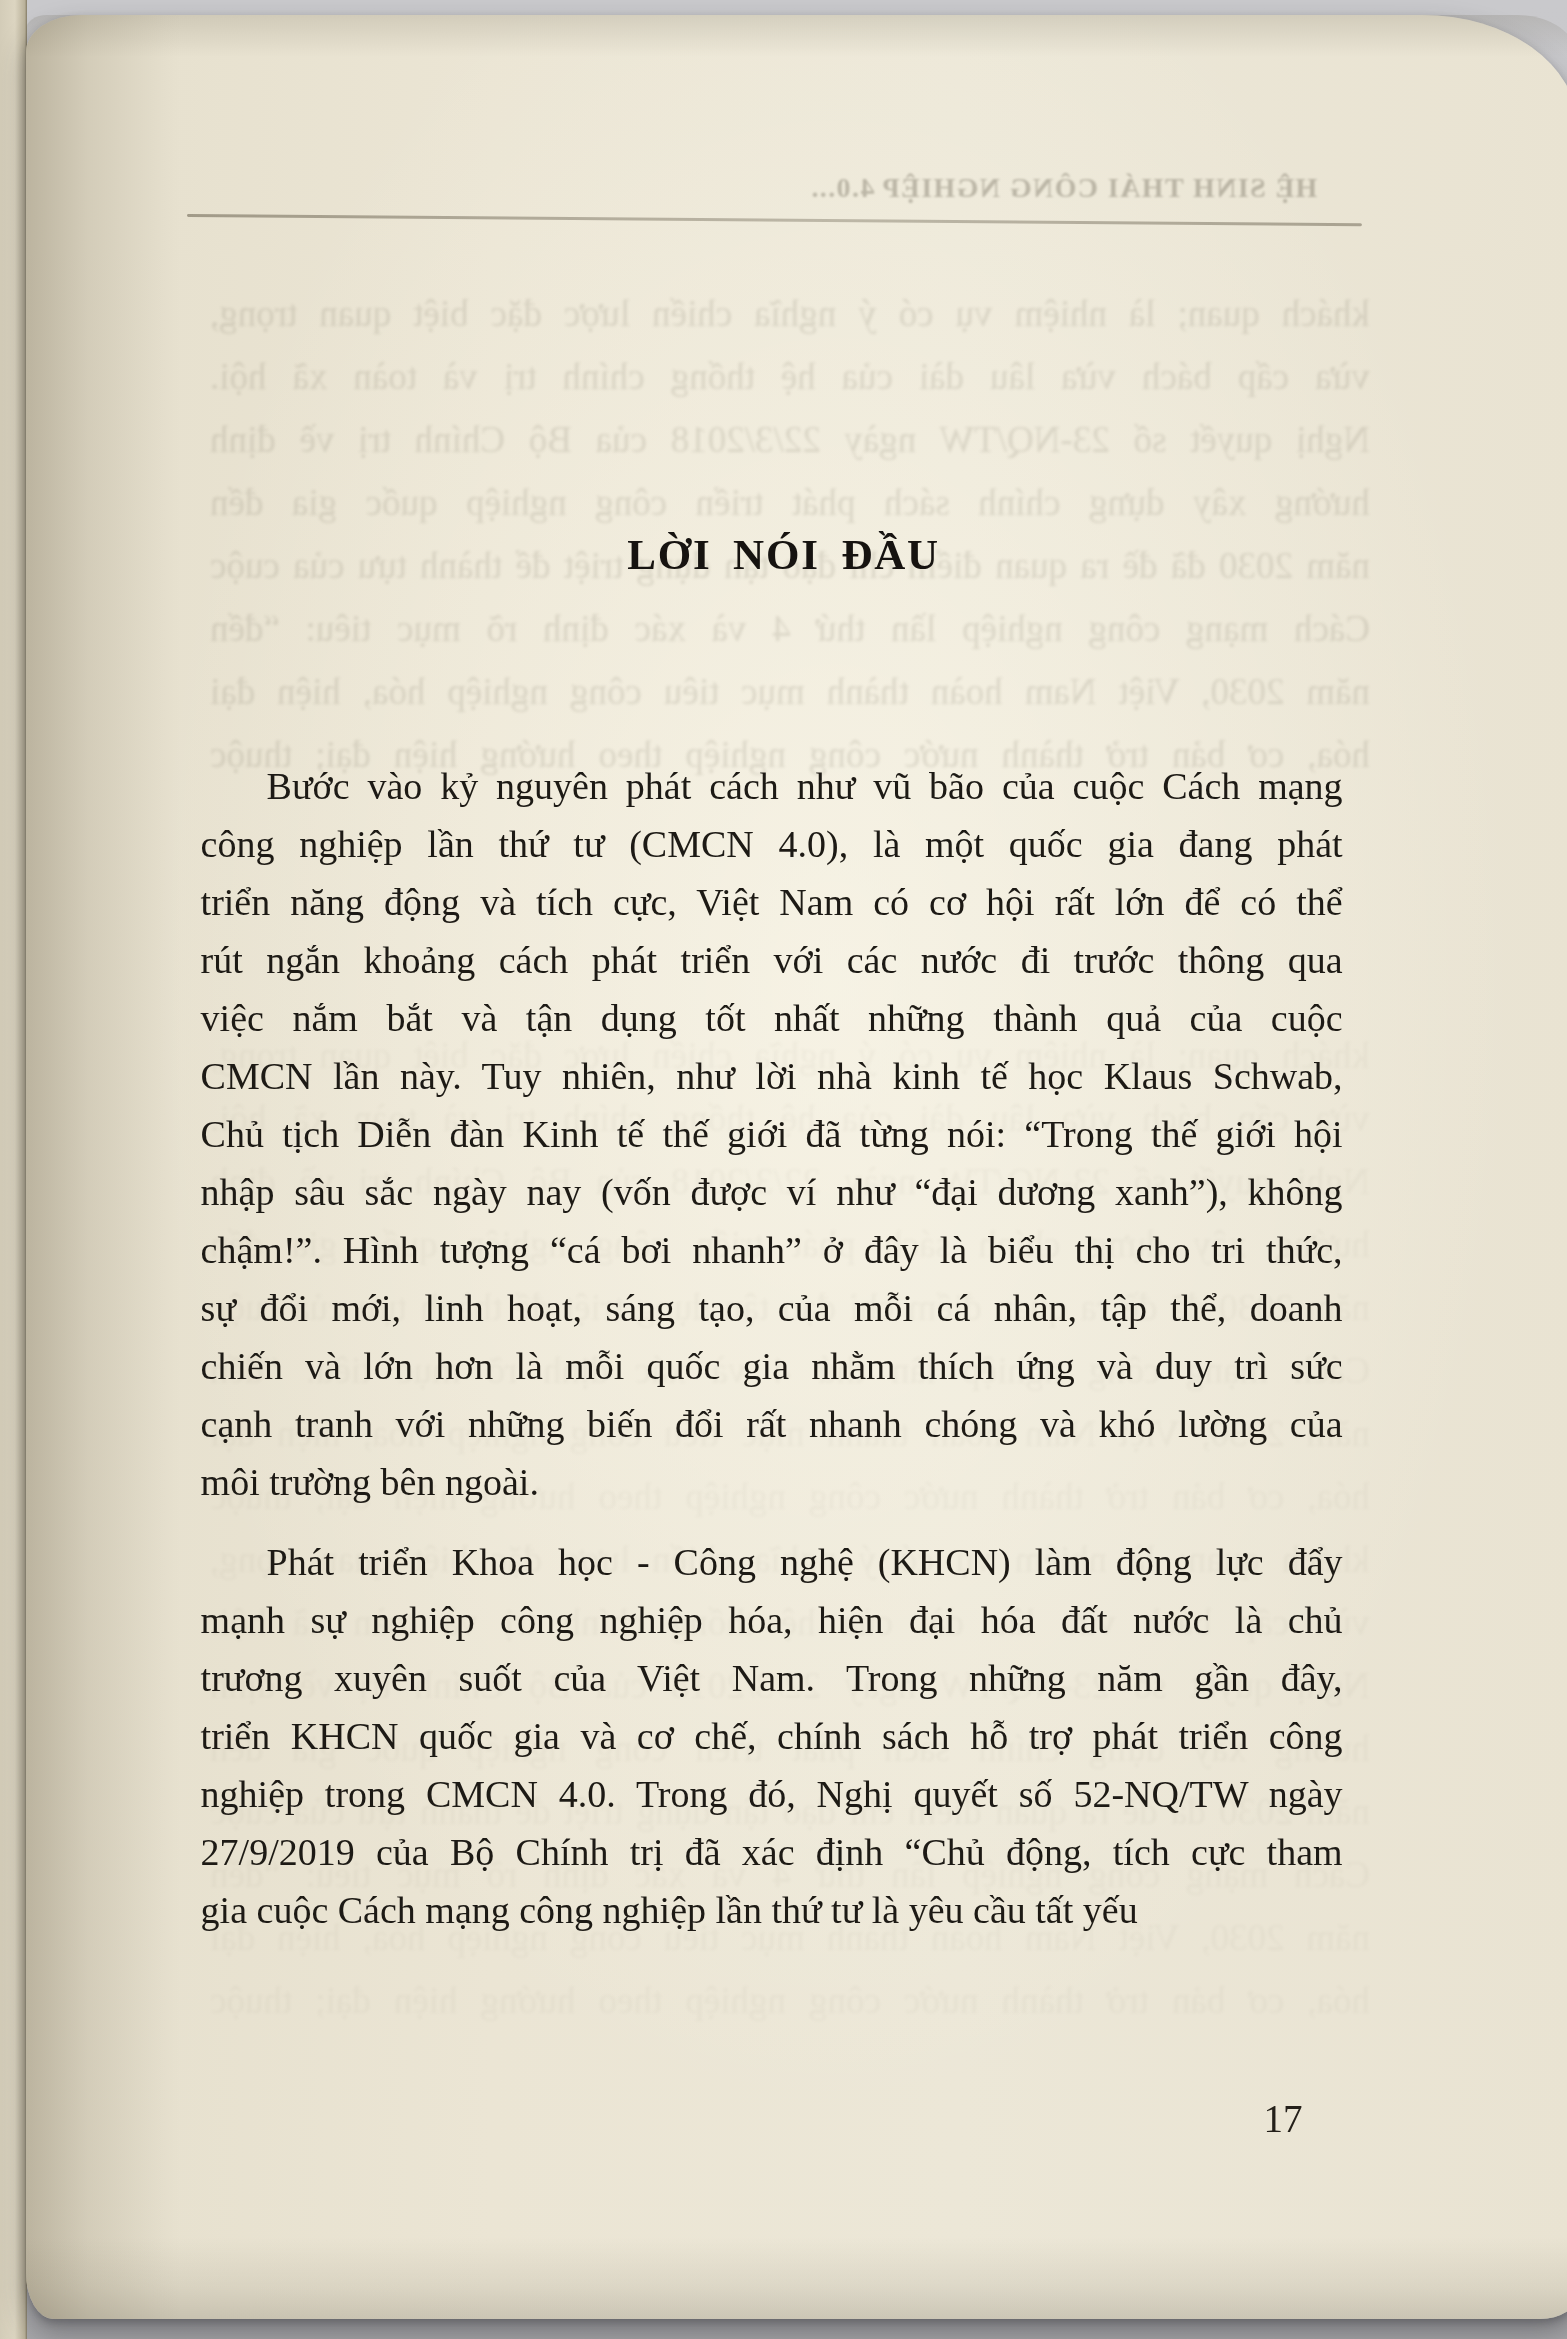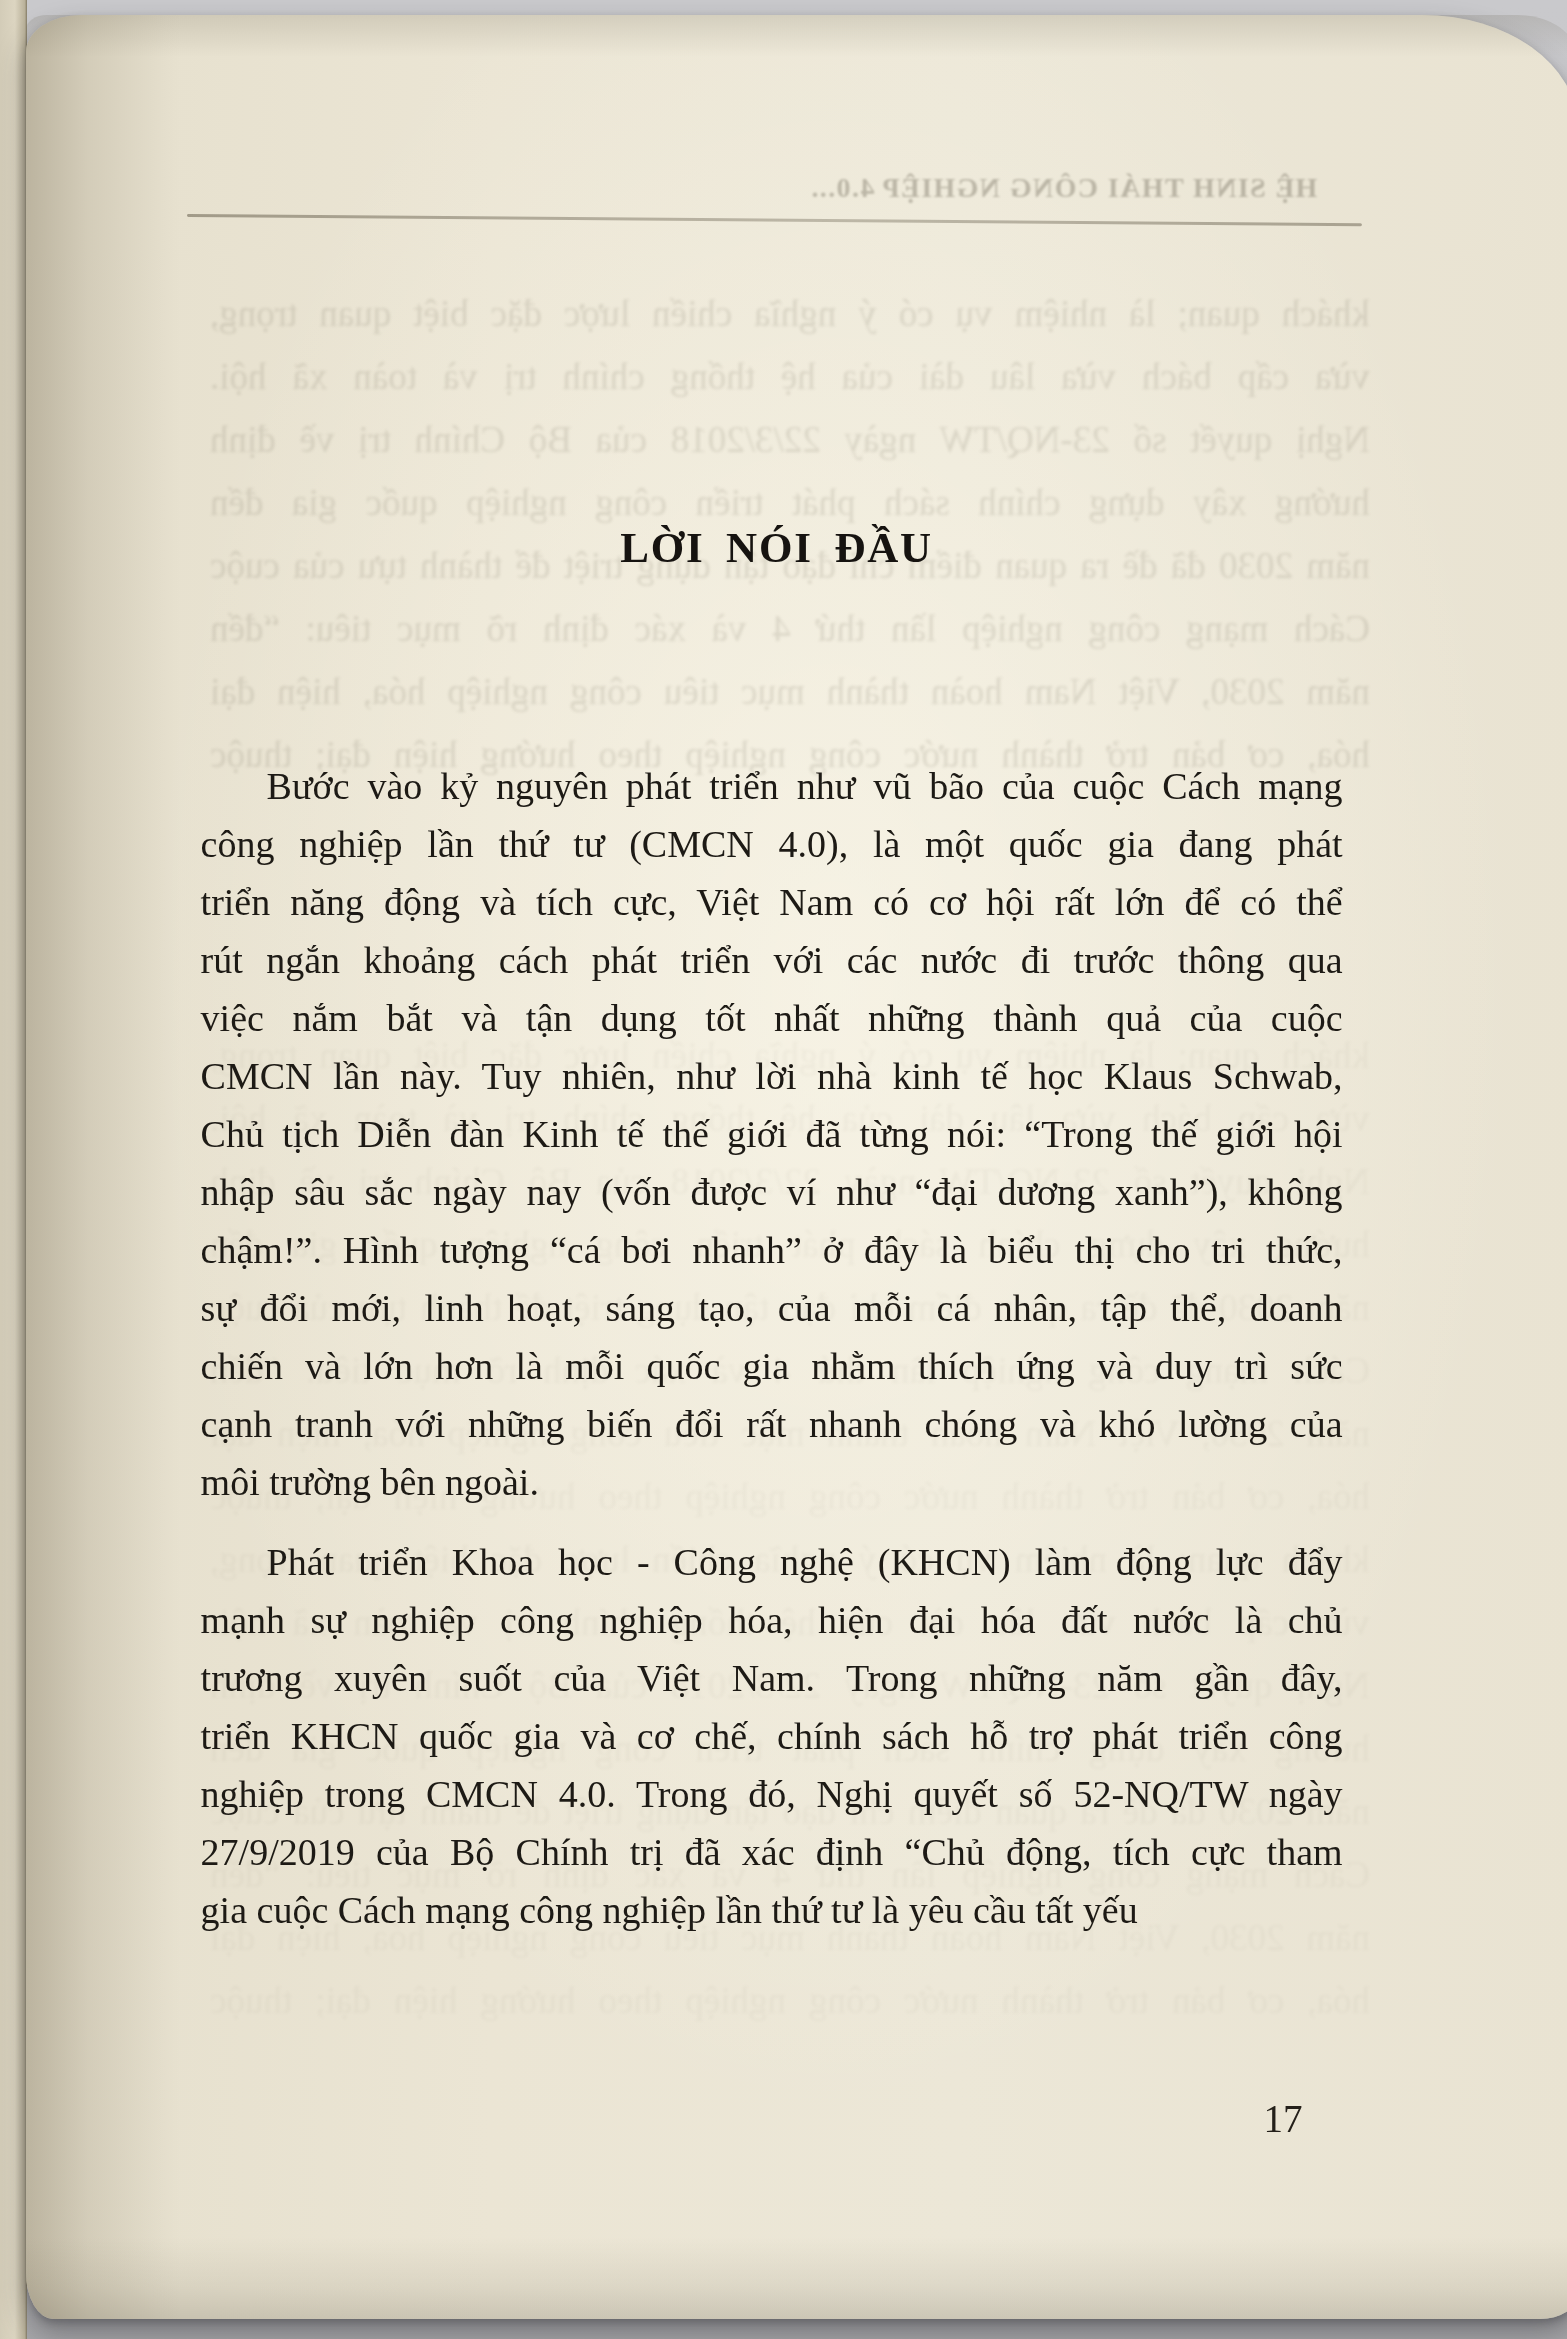--- a/index.html
+++ b/index.html
@@ -66,21 +66,21 @@
     white-space:nowrap;pointer-events:none;
   }
   .head-rule{
     position:absolute;left:161px;top:199px;width:1175px;height:2.7px;
     background:linear-gradient(90deg,rgba(92,84,66,0.50) 0%,rgba(92,84,66,0.34) 55%,rgba(92,84,66,0.46) 100%);
     transform:rotate(0.45deg);transform-origin:left center;
     border-radius:1.8px;
   }
 
   .title{
-    position:absolute;left:175px;top:503px;width:1142px;margin:5px;
+    position:absolute;left:175px;top:503px;width:1142px;margin:12px;
     text-align:center;font-size:43px;font-weight:bold;color:#161310;
     letter-spacing:1.8px;word-spacing:9.1px;
   }
 
   .body-text{
     position:absolute;left:175px;top:742px;width:1142px;
     font-size:38px;color:#1d1a15;
   }
   .para{margin:0 0 22px 0;}
   .para:last-child{margin-bottom:0;}
@@ -136,21 +136,21 @@
         <div class="bt-line">năm 2030 đã đề ra quan điểm chỉ đạo tận dụng triệt để thành tựu của cuộc</div>
         <div class="bt-line">Cách mạng công nghiệp lần thứ 4 và xác định rõ mục tiêu: “đến</div>
         <div class="bt-line">năm 2030, Việt Nam hoàn thành mục tiêu công nghiệp hóa, hiện đại</div>
         <div class="bt-line">hóa, cơ bản trở thành nước công nghiệp theo hướng hiện đại; thuộc</div>
       </div>
 
     <h1 class="title">LỜI NÓI ĐẦU</h1>
 
     <div class="body-text" id="body-text">
         <div class="para">
-          <div class="line first">Bước vào kỷ nguyên phát triển như vũ bão của cuộc Cách mạng</div>
+          <div class="line first">Bước vào kỷ nguyên phát cách như vũ bão của cuộc Cách mạng</div>
           <div class="line">công nghiệp lần thứ tư (CMCN 4.0), là một quốc gia đang phát</div>
           <div class="line">triển năng động và tích cực, Việt Nam có cơ hội rất lớn để có thể</div>
           <div class="line">rút ngắn khoảng cách phát triển với các nước đi trước thông qua</div>
           <div class="line">việc nắm bắt và tận dụng tốt nhất những thành quả của cuộc</div>
           <div class="line">CMCN lần này. Tuy nhiên, như lời nhà kinh tế học Klaus Schwab,</div>
           <div class="line">Chủ tịch Diễn đàn Kinh tế thế giới đã từng nói: “Trong thế giới hội</div>
           <div class="line">nhập sâu sắc ngày nay (vốn được ví như “đại dương xanh”), không</div>
           <div class="line">chậm!”. Hình tượng “cá bơi nhanh” ở đây là biểu thị cho tri thức,</div>
           <div class="line">sự đổi mới, linh hoạt, sáng tạo, của mỗi cá nhân, tập thể, doanh</div>
           <div class="line">chiến và lớn hơn là mỗi quốc gia nhằm thích ứng và duy trì sức</div>

